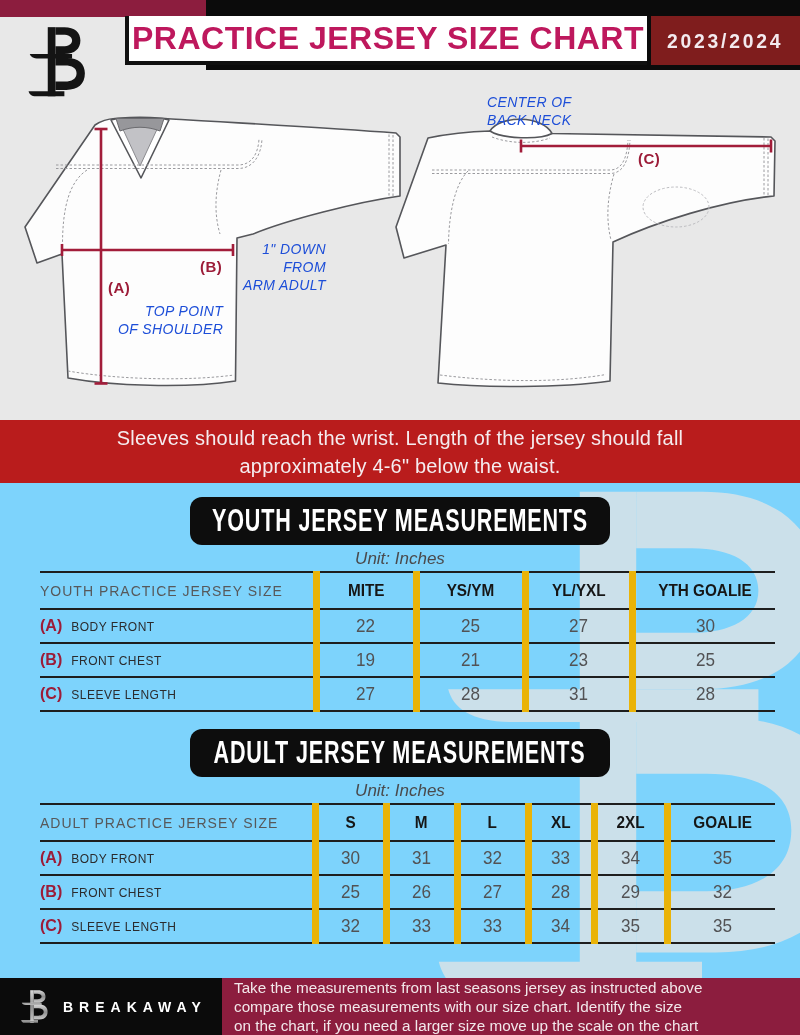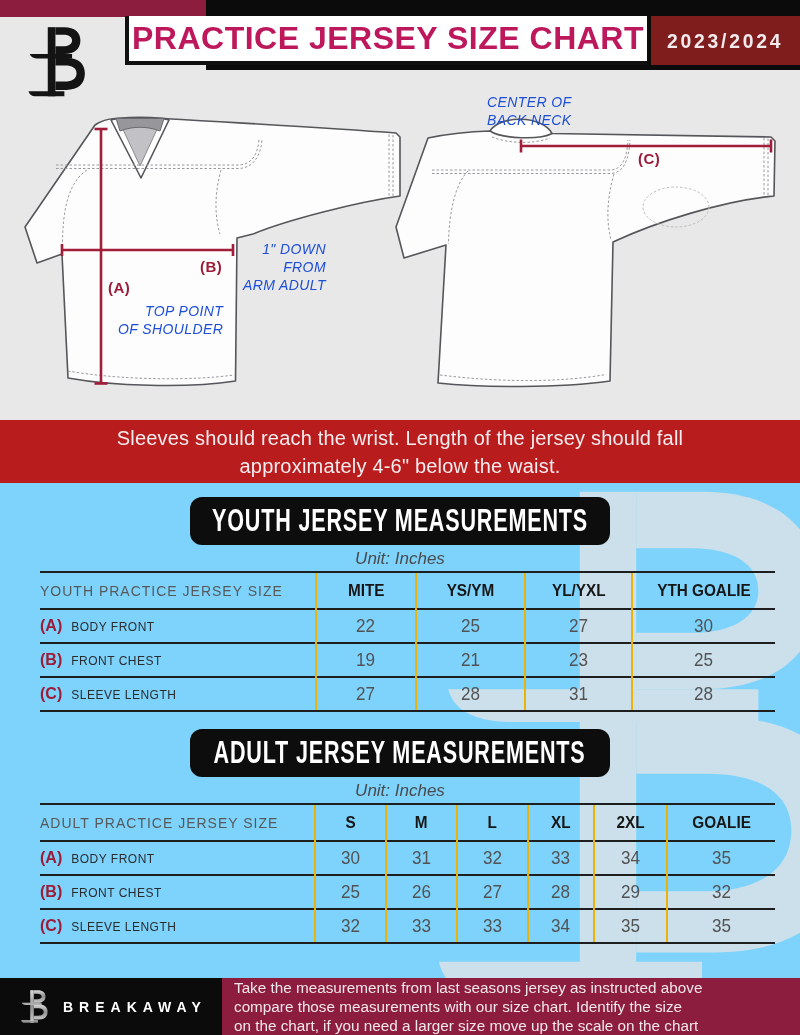--- a/index.html
+++ b/index.html
@@ -38,21 +38,21 @@
   .sec-head span{display:inline-block;transform:scale(.8,1.16);font-size:27px;font-weight:bold;
                  letter-spacing:1px;color:#FFFFFF;white-space:nowrap;}
   .unit{position:absolute;left:0;width:100%;text-align:center;font-style:italic;
         font-size:17px;color:#4A4A4C;}
 
   
   .tbl{position:absolute;left:40px;width:735px;border-collapse:collapse;table-layout:fixed;}
   .tbl td{border-top:2px solid #1E1E1E;height:32px;padding:0;vertical-align:middle;background:transparent;}
   .tbl tr.hdr td{height:35px;}
   .tbl tr:last-child td{border-bottom:2px solid #1E1E1E;}
-  .tbl td.v{border-left:2px solid #eab308;}
+  .tbl td.v{border-left:7px solid #eab308;}
   .lbl-hdr{color:#57585A;font-size:14px;letter-spacing:1px;padding-left:20px;}
   .col-hdr{text-align:center;font-weight:bold;font-size:17px;color:#161616;}
   .lbl-cell{padding-left:22px;white-space:nowrap;}
   .row-key{color:#9C1C38;font-weight:bold;font-size:16px;margin-right:9px;}
   .row-lbl{color:#2B2B2D;font-size:12px;letter-spacing:.5px;}
   .val{text-align:center;color:#525254;font-size:19px;}
   .cnd{display:inline-block;transform:scaleX(.9);}
 
   
   .footer-black{left:0;top:978px;width:222px;height:57px;background:#0B0B0B;

